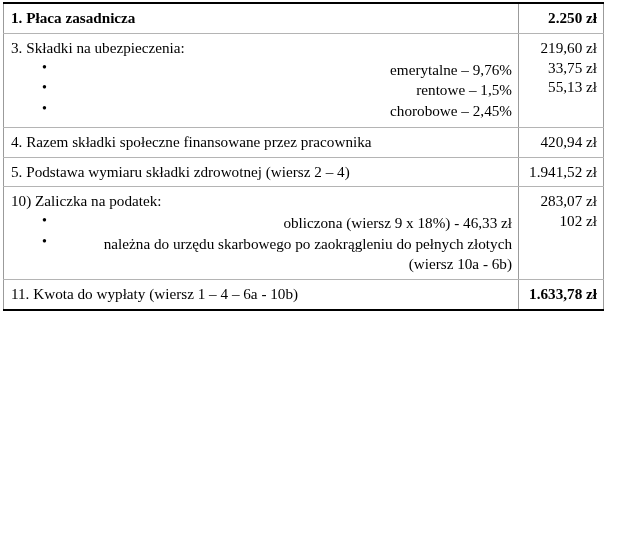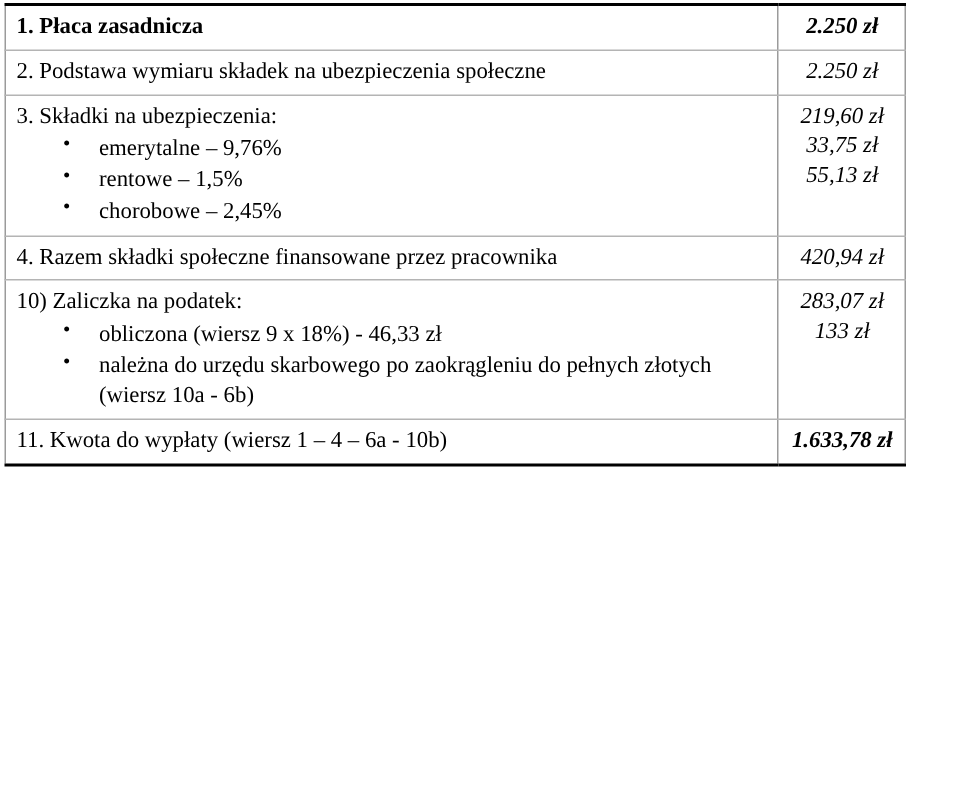--- a/index.html
+++ b/index.html
@@ -52,39 +52,39 @@
   }
   table.payroll tr.last-row > td {
     border-bottom: 2px solid #000000;
   }
 
   td.label-cell {
     text-align: left;
     padding-left: 8px;
   }
   td.value-cell {
-    text-align: center;
+    text-align: right;
     padding-left: 9px;
     white-space: nowrap;
-    font-style: italic;
   }
 
   .bold { font-weight: bold; }
 
   
   td.value-pad-lg { padding-top: 26px; }
   td.value-pad-md { padding-top: 32px; }
   td.value-pad-sm { padding-top: 9px; }
 
   .vline { display: block; }
 
   ul.bullets {
     list-style: none;
     margin: 2px 0 0 0;
     padding: 0;
+    text-align: right;
   }
   ul.bullets li {
     position: relative;
     padding-left: 55px;
     margin: 0 0 1px 0;
   }
   ul.bullets li::before {
     content: "\2022";
     position: absolute;
     left: 31px;
@@ -107,24 +107,20 @@
       <col class="c-label">
       <col class="c-value">
     </colgroup>
     <tbody>
 
       <tr class="first-row">
         <td class="label-cell bold">1. Płaca zasadnicza</td>
         <td class="value-cell bold">2.250 zł</td>
       </tr>
 
-      <tr>
-        <td class="label-cell">2. Podstawa wymiaru składek na ubezpieczenia społeczne</td>
-        <td class="value-cell">2.250 zł</td>
-      </tr>
 
       <tr class="tall-3">
         <td class="label-cell">
           <span>3. Składki na ubezpieczenia:</span>
           <ul class="bullets">
             <li><span>emerytalne – 9,76%</span></li>
             <li><span>rentowe – 1,5%</span></li>
             <li><span>chorobowe – 2,45%</span></li>
           </ul>
         </td>
@@ -133,36 +129,40 @@
           <span class="vline">33,75 zł</span>
           <span class="vline">55,13 zł</span>
         </td>
       </tr>
 
       <tr>
         <td class="label-cell">4. Razem składki społeczne finansowane przez pracownika</td>
         <td class="value-cell">420,94 zł</td>
       </tr>
 
+      <tr>
+        <td class="label-cell">5. Podstawa wymiaru składki zdrowotnej (wiersz 2 – 4)</td>
+        <td class="value-cell">1.941,52 zł</td>
+      </tr>
 
 
 
 
 
       <tr class="tall-10">
         <td class="label-cell">
           <span>10) Zaliczka na podatek:</span>
           <ul class="bullets">
             <li><span>obliczona (wiersz 9 x 18%) - 46,33 zł</span></li>
             <li><span>należna do urzędu skarbowego po zaokrągleniu do pełnych złotych (wiersz 10a - 6b)</span></li>
           </ul>
         </td>
         <td class="value-cell value-pad-sm">
           <span class="vline">283,07 zł</span>
-          <span class="vline">133 zł</span>
+          <span class="vline">102 zł</span>
         </td>
       </tr>
 
       <tr class="last-row">
         <td class="label-cell">11. Kwota do wypłaty (wiersz 1 – 4 – 6a - 10b)</td>
         <td class="value-cell bold">1.633,78 zł</td>
       </tr>
 
     </tbody>
   </table>

